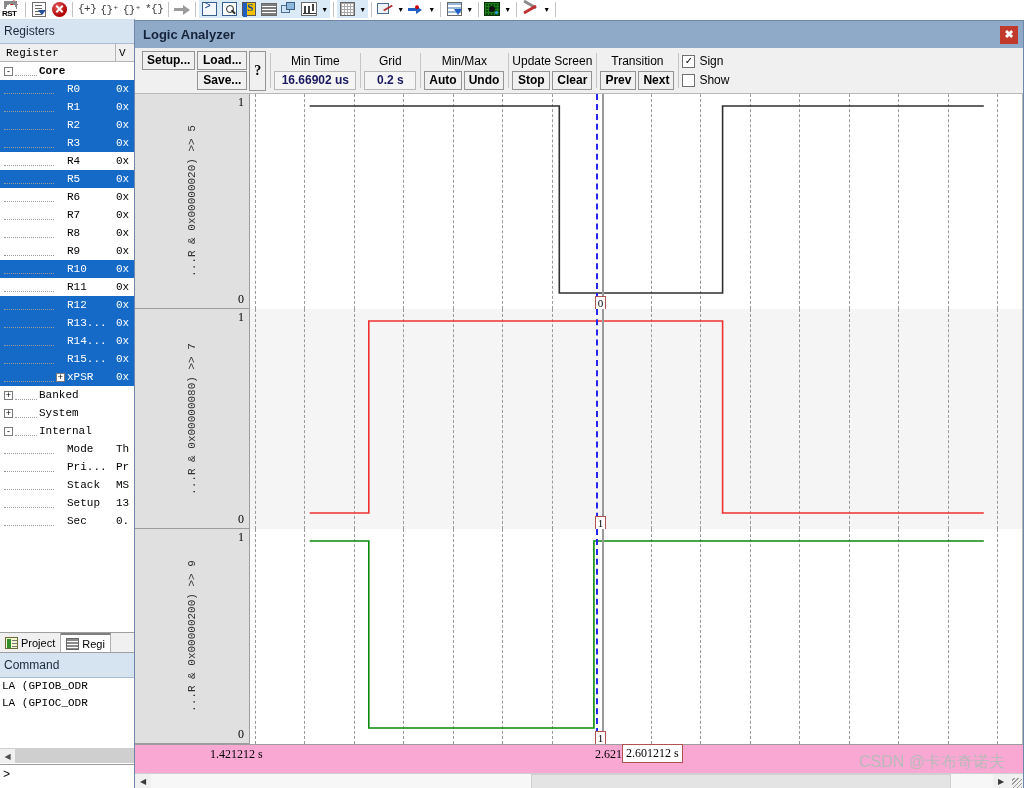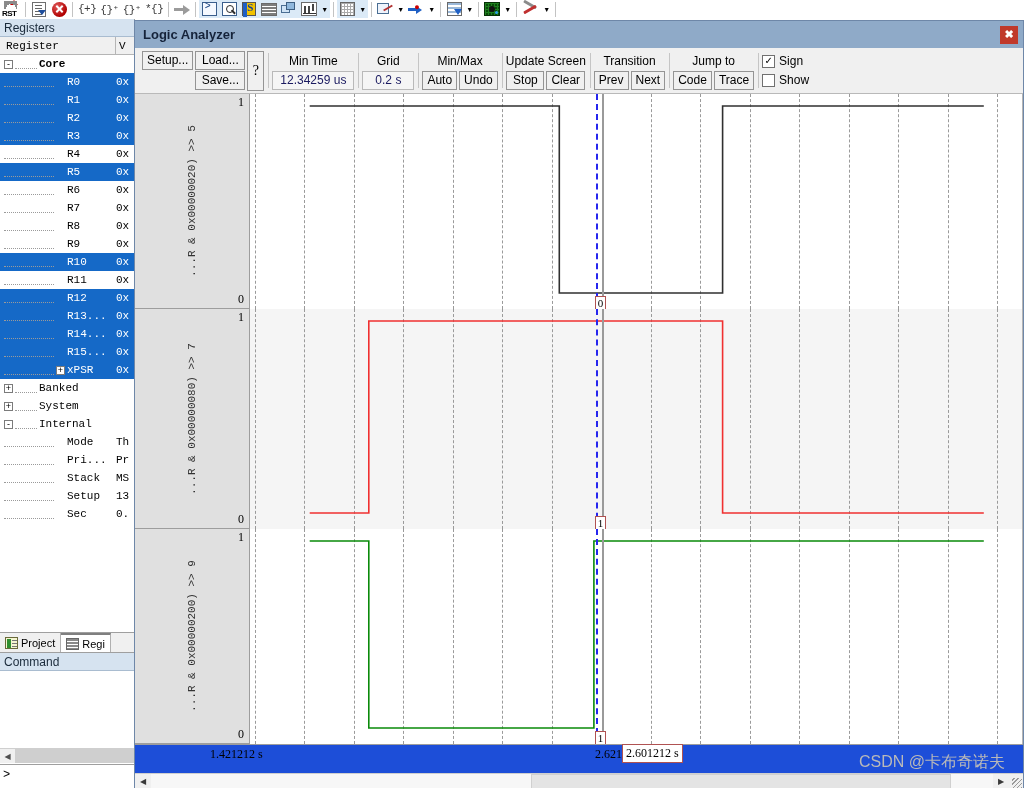--- a/index.html
+++ b/index.html
@@ -119,21 +119,21 @@
   .ic-tools { width: 17px; height: 14px; position: relative; }
   .ic-tools .w1 { position: absolute; left: 1px; top: 1px; width: 14px; height: 3px; background: #8b8b8b; transform: rotate(30deg); border-radius: 1px; }
   .ic-tools .w2 { position: absolute; left: 1px; top: 6px; width: 14px; height: 3px; background: #c03030; transform: rotate(-30deg); border-radius: 1px; }
 
   
   .left-panel {
     position: absolute; left: 0; top: 19px; width: 135px; height: 613px;
     background: #ffffff; border-right: 1px solid #9f9f9f;
   }
   .panel-title {
-    height: 18px; background: #d6e3f0; border-bottom: 1px solid #a9bcd0;
+    height: 25px; background: #d6e3f0; border-bottom: 1px solid #a9bcd0;
     display: flex; align-items: center; padding-left: 4px;
     font-size: 12px; color: #1a2a3a; font-family: "Liberation Sans", sans-serif;
   }
   .reg-header {
     display: flex; height: 18px; background: #f0f0f0; border-bottom: 1px solid #b5b5b5;
     font-family: "Liberation Mono", monospace; font-size: 11px;
   }
   .reg-header .c1 { width: 116px; padding-left: 6px; display: flex; align-items: center;
     border-right: 1px solid #b5b5b5; }
   .reg-header .c2 { flex: 1; padding-left: 3px; display: flex; align-items: center; overflow: hidden; }
@@ -211,21 +211,21 @@
     height: 46px; background: #f0f0f0; display: flex; align-items: stretch;
     border-bottom: 1px solid #b9b9b9; padding: 2px 0 2px 3px;
   }
   .tgroup { display: flex; flex-direction: column; justify-content: center;
             padding: 0 4px; position: relative; }
   .tgroup + .tgroup::before {
     content: ""; position: absolute; left: 0; top: 3px; bottom: 3px; width: 1px; background: #c5c5c5;
   }
   .tgl { text-align: center; font-size: 12px; color: #000; height: 19px; line-height: 19px;
          font-family: "Liberation Sans", sans-serif; }
-  .tbtnrow { display: flex; gap: 2px; justify-content: center; }
+  .tbtnrow { display: flex; gap: 2px; justify-content: center; font-weight: bold; }
   .tbtn {
     border: 1px solid #949494; background: #f0f0f0; font-size: 12px;
     padding: 1px 4px; min-width: 20px; text-align: center; color: #000;
     font-family: "Liberation Sans", sans-serif; line-height: 15px; height: 19px;
   }
   .tfield {
     border: 1px solid #b9b9b9; background: #f5f5f5; font-size: 12px;
     padding: 1px 5px; text-align: center; color: #1a1a60; height: 19px; line-height: 15px;
     font-family: "Liberation Sans", sans-serif;
   }
@@ -272,21 +272,21 @@
   }
   .cursor-val {
     position: absolute; border: 1px solid #b05252; background: #ffffff;
     font-size: 11px; font-family: "Liberation Serif", serif;
     padding: 0 2px; line-height: 13px; z-index: 5;
   }
   .right-border { position: absolute; right: 0; top: 0; bottom: 0; width: 1px; background: #b5b5b5; }
 
   
   .time-axis {
-    position: relative; height: 32px; background: #1d4ed8; border-top: 1px solid #9d9d9d;
+    position: relative; height: 32px; background: #f9a8d4; border-top: 1px solid #9d9d9d;
     font-family: "Liberation Serif", serif; font-size: 12px;
   }
   .time-lab { position: absolute; top: 2px; white-space: nowrap; }
   .time-tip {
     position: absolute; top: -1px; border: 1px solid #b05252; background: #fff;
     font-size: 12px; padding: 0 3px; line-height: 17px; z-index: 6;
     font-family: "Liberation Serif", serif;
   }
 
   .la-hscroll {
@@ -660,20 +660,24 @@
       <span>Project</span>
     </div>
     <div class="ltab active">
       <span class="ic-regs"></span>
       <span>Regi</span>
     </div>
   </div>
 
   <div class="cmd-panel">
     <div class="panel-title">Command</div>
+    <div class="cmd-lines">
+      <div class="cmd-line">LA (GPIOB_ODR</div>
+      <div class="cmd-line">LA (GPIOC_ODR</div>
+    </div>
     <div class="cmd-hscroll">
       <div class="hs-btn">◀</div>
       <div class="hs-track"></div>
     </div>
     <div class="cmd-input">&gt;</div>
   </div>
 
   <div class="la-window">
 
     <div class="la-titlebar">
@@ -694,21 +698,21 @@
               <div class="tbtn" style="min-width:50px">Save...</div>
             </div>
           </div>
           <div class="helpbox">?</div>
         </div>
       </div>
 
       <div class="tgroup">
         <div class="tgl">Min Time</div>
         <div class="tbtnrow">
-          <div class="tfield" style="min-width:82px">12.34259 us</div>
+          <div class="tfield" style="min-width:82px">16.66902 us</div>
         </div>
       </div>
 
 
       <div class="tgroup">
         <div class="tgl">Grid</div>
         <div class="tbtnrow">
           <div class="tfield" style="min-width:52px">0.2 s</div>
         </div>
       </div>
@@ -731,27 +735,20 @@
       </div>
 
       <div class="tgroup">
         <div class="tgl">Transition</div>
         <div class="tbtnrow">
           <div class="tbtn" style="min-width:32px">Prev</div>
           <div class="tbtn" style="min-width:32px">Next</div>
         </div>
       </div>
 
-      <div class="tgroup">
-        <div class="tgl">Jump to</div>
-        <div class="tbtnrow">
-          <div class="tbtn" style="min-width:38px">Code</div>
-          <div class="tbtn" style="min-width:38px">Trace</div>
-        </div>
-      </div>
 
       <div class="tgroup">
         <div class="chkrow">
           <span class="chkbox">✓</span>
           <span>Sign</span>
         </div>
         <div class="chkrow">
           <span class="chkbox"></span>
           <span>Show</span>
         </div>

